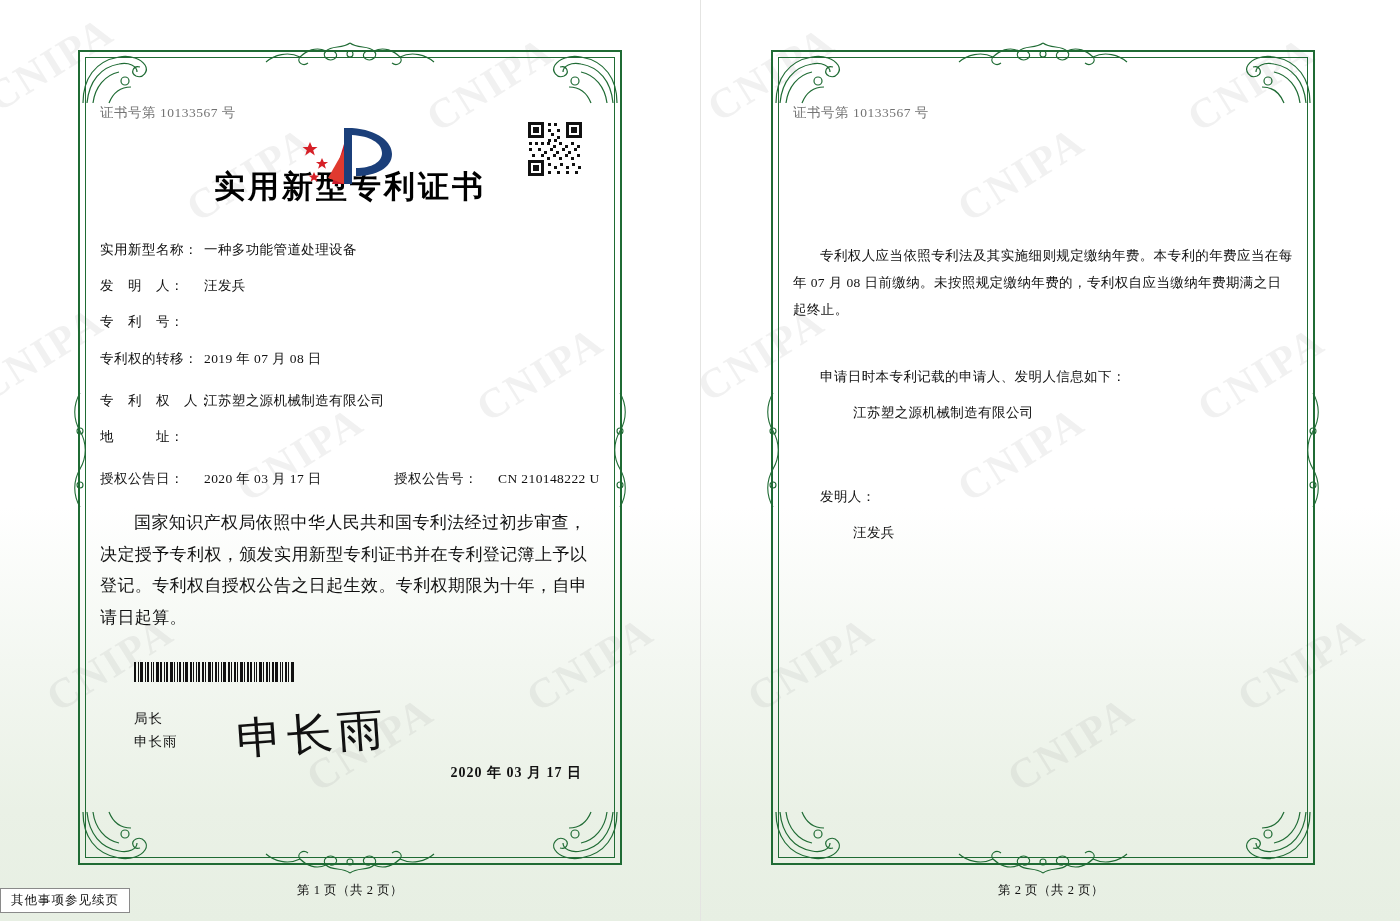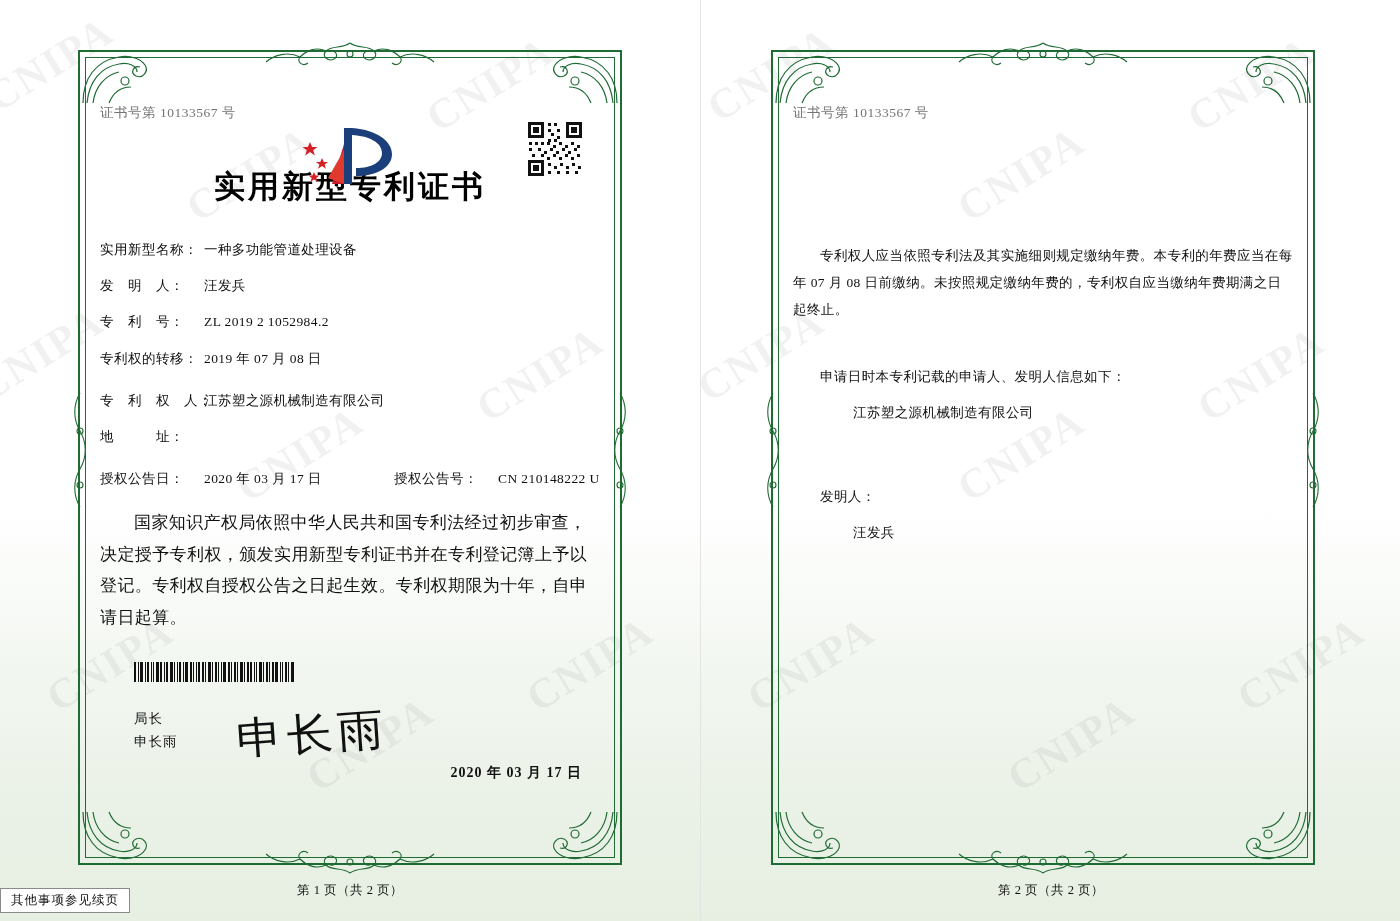--- a/index.html
+++ b/index.html
@@ -504,21 +504,20 @@
         <div class="field-row">
           <div class="field-label">实用新型名称：</div>
           <div class="field-value">一种多功能管道处理设备</div>
         </div>
         <div class="field-row">
           <div class="field-label">发　明　人：</div>
           <div class="field-value">汪发兵</div>
         </div>
         <div class="field-row">
           <div class="field-label">专　利　号：</div>
-          <div class="field-value">ZL 2019 2 1052984.2</div>
         </div>
         <div class="field-row">
           <div class="field-label">专利权的转移：</div>
           <div class="field-value">2019 年 07 月 08 日</div>
         </div>
         <div class="field-row" style="margin-top:26px;">
           <div class="field-label">专　利　权　人：</div>
           <div class="field-value">江苏塑之源机械制造有限公司</div>
         </div>
         <div class="field-row">

